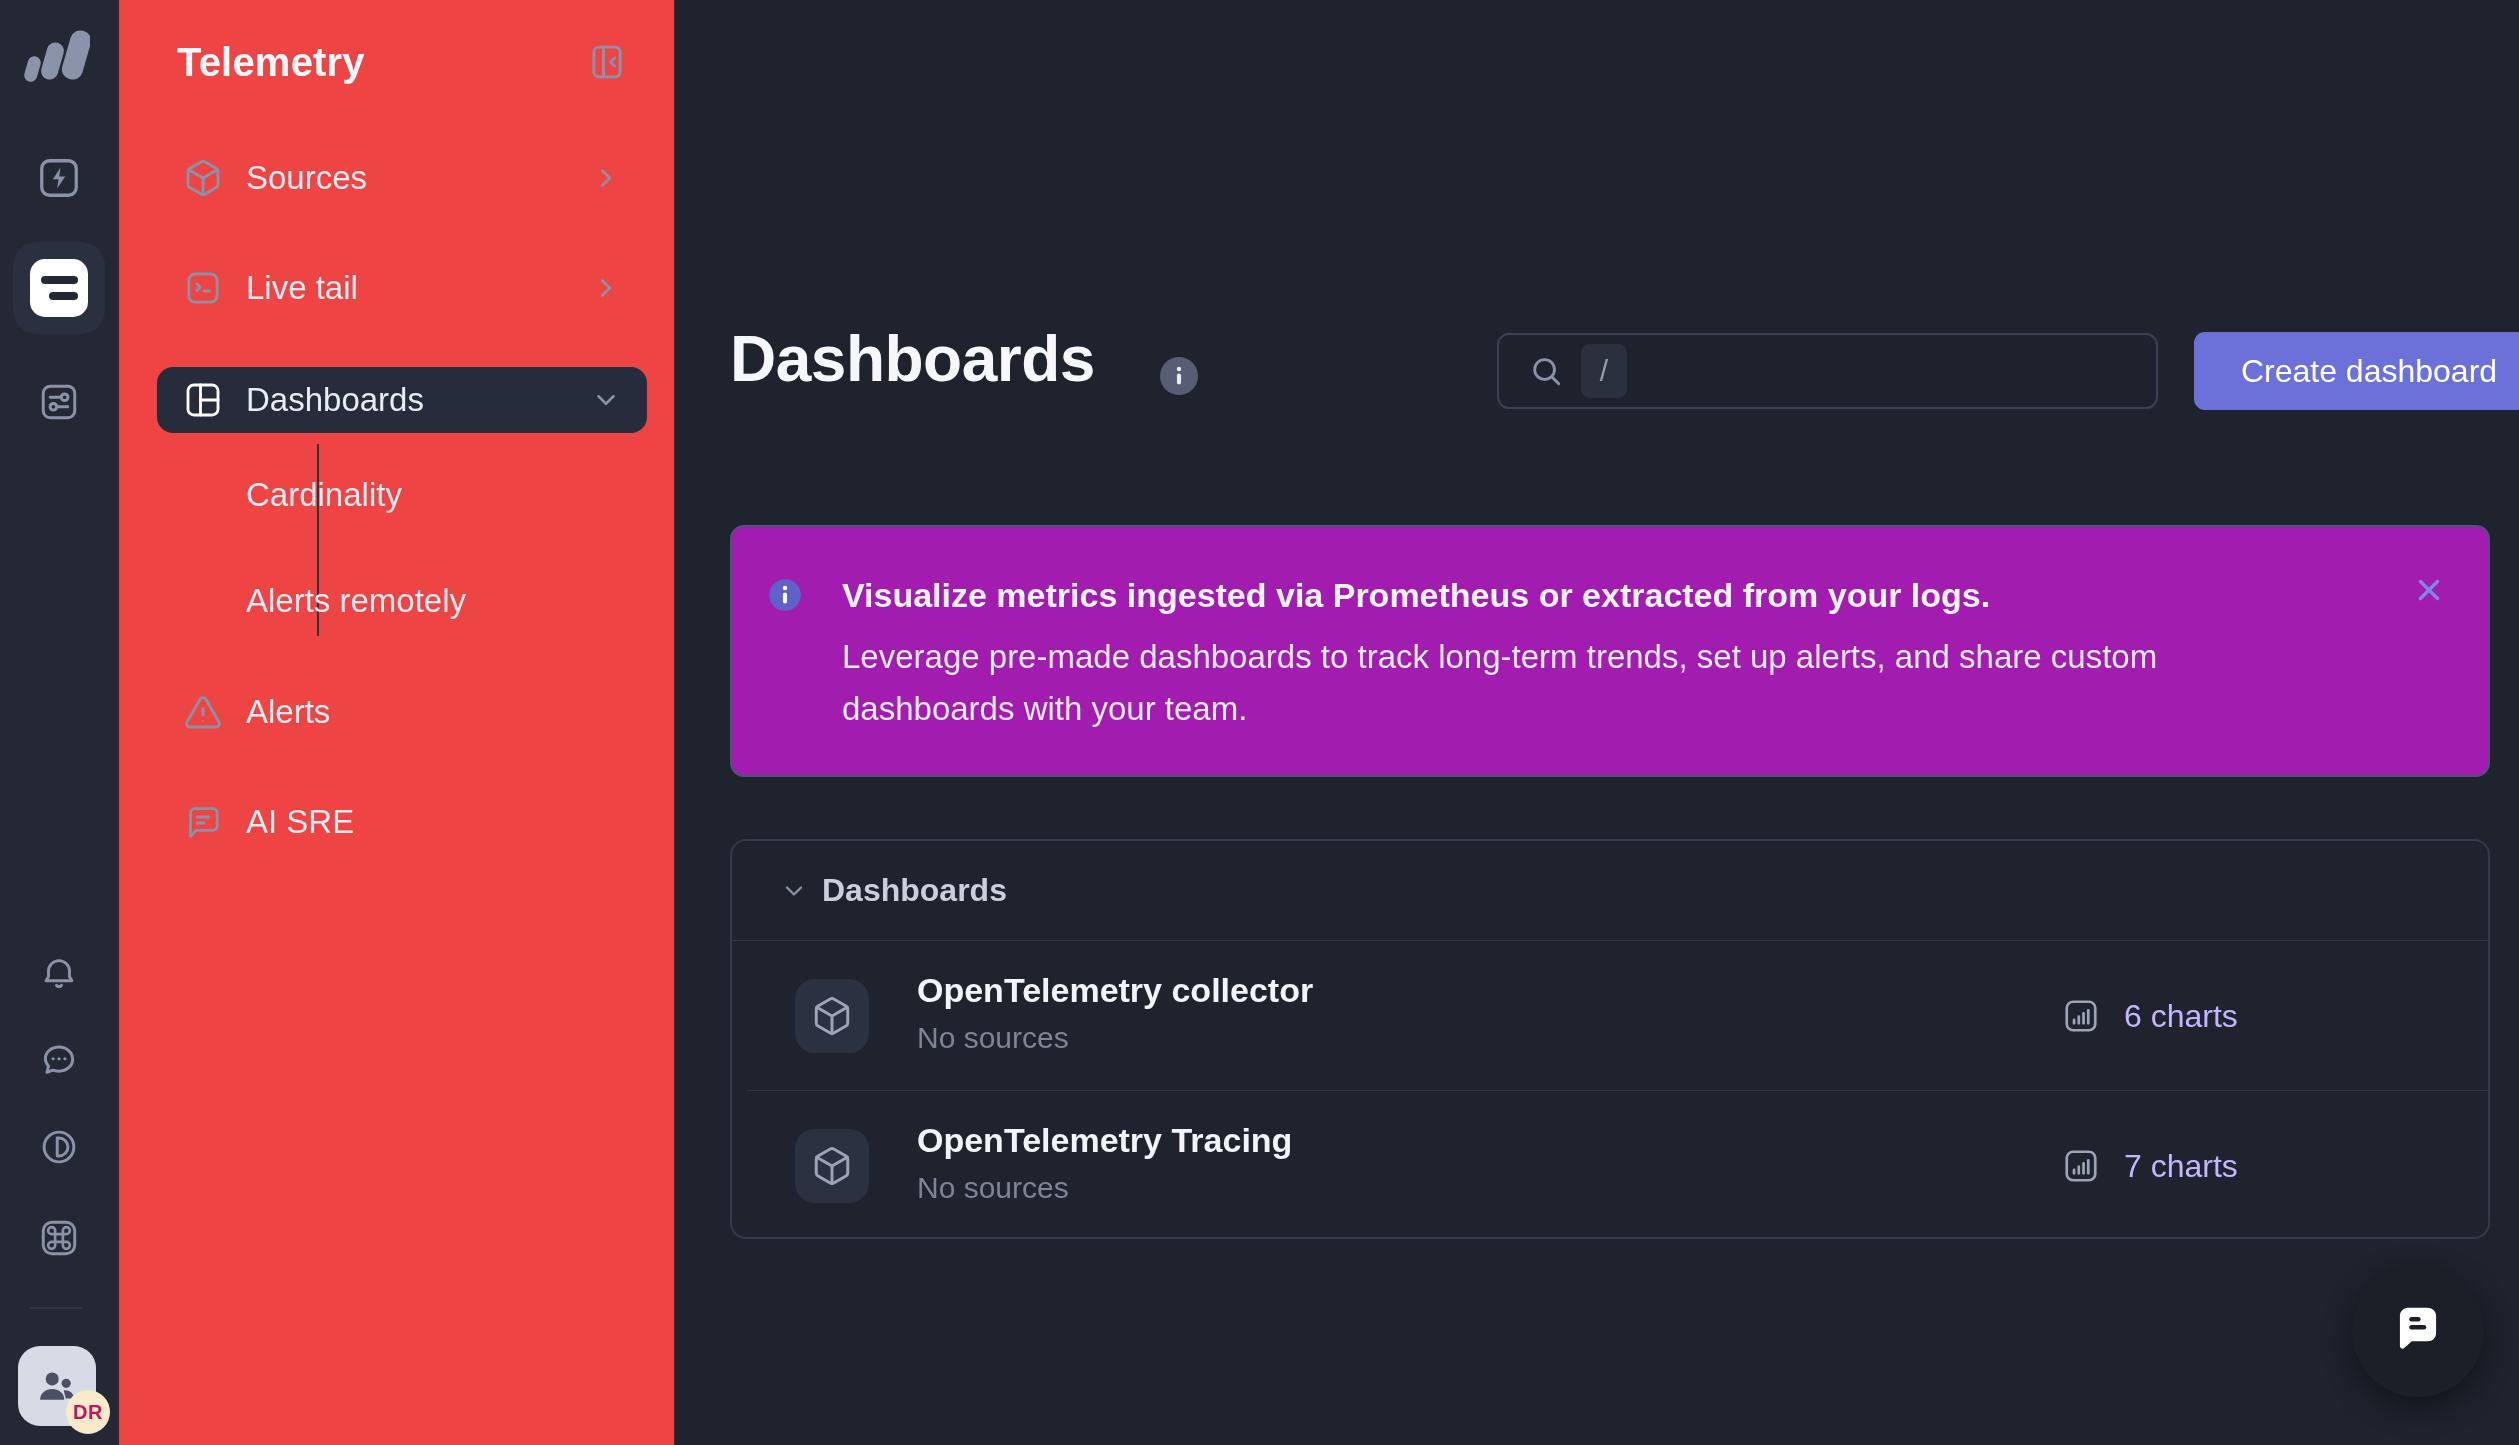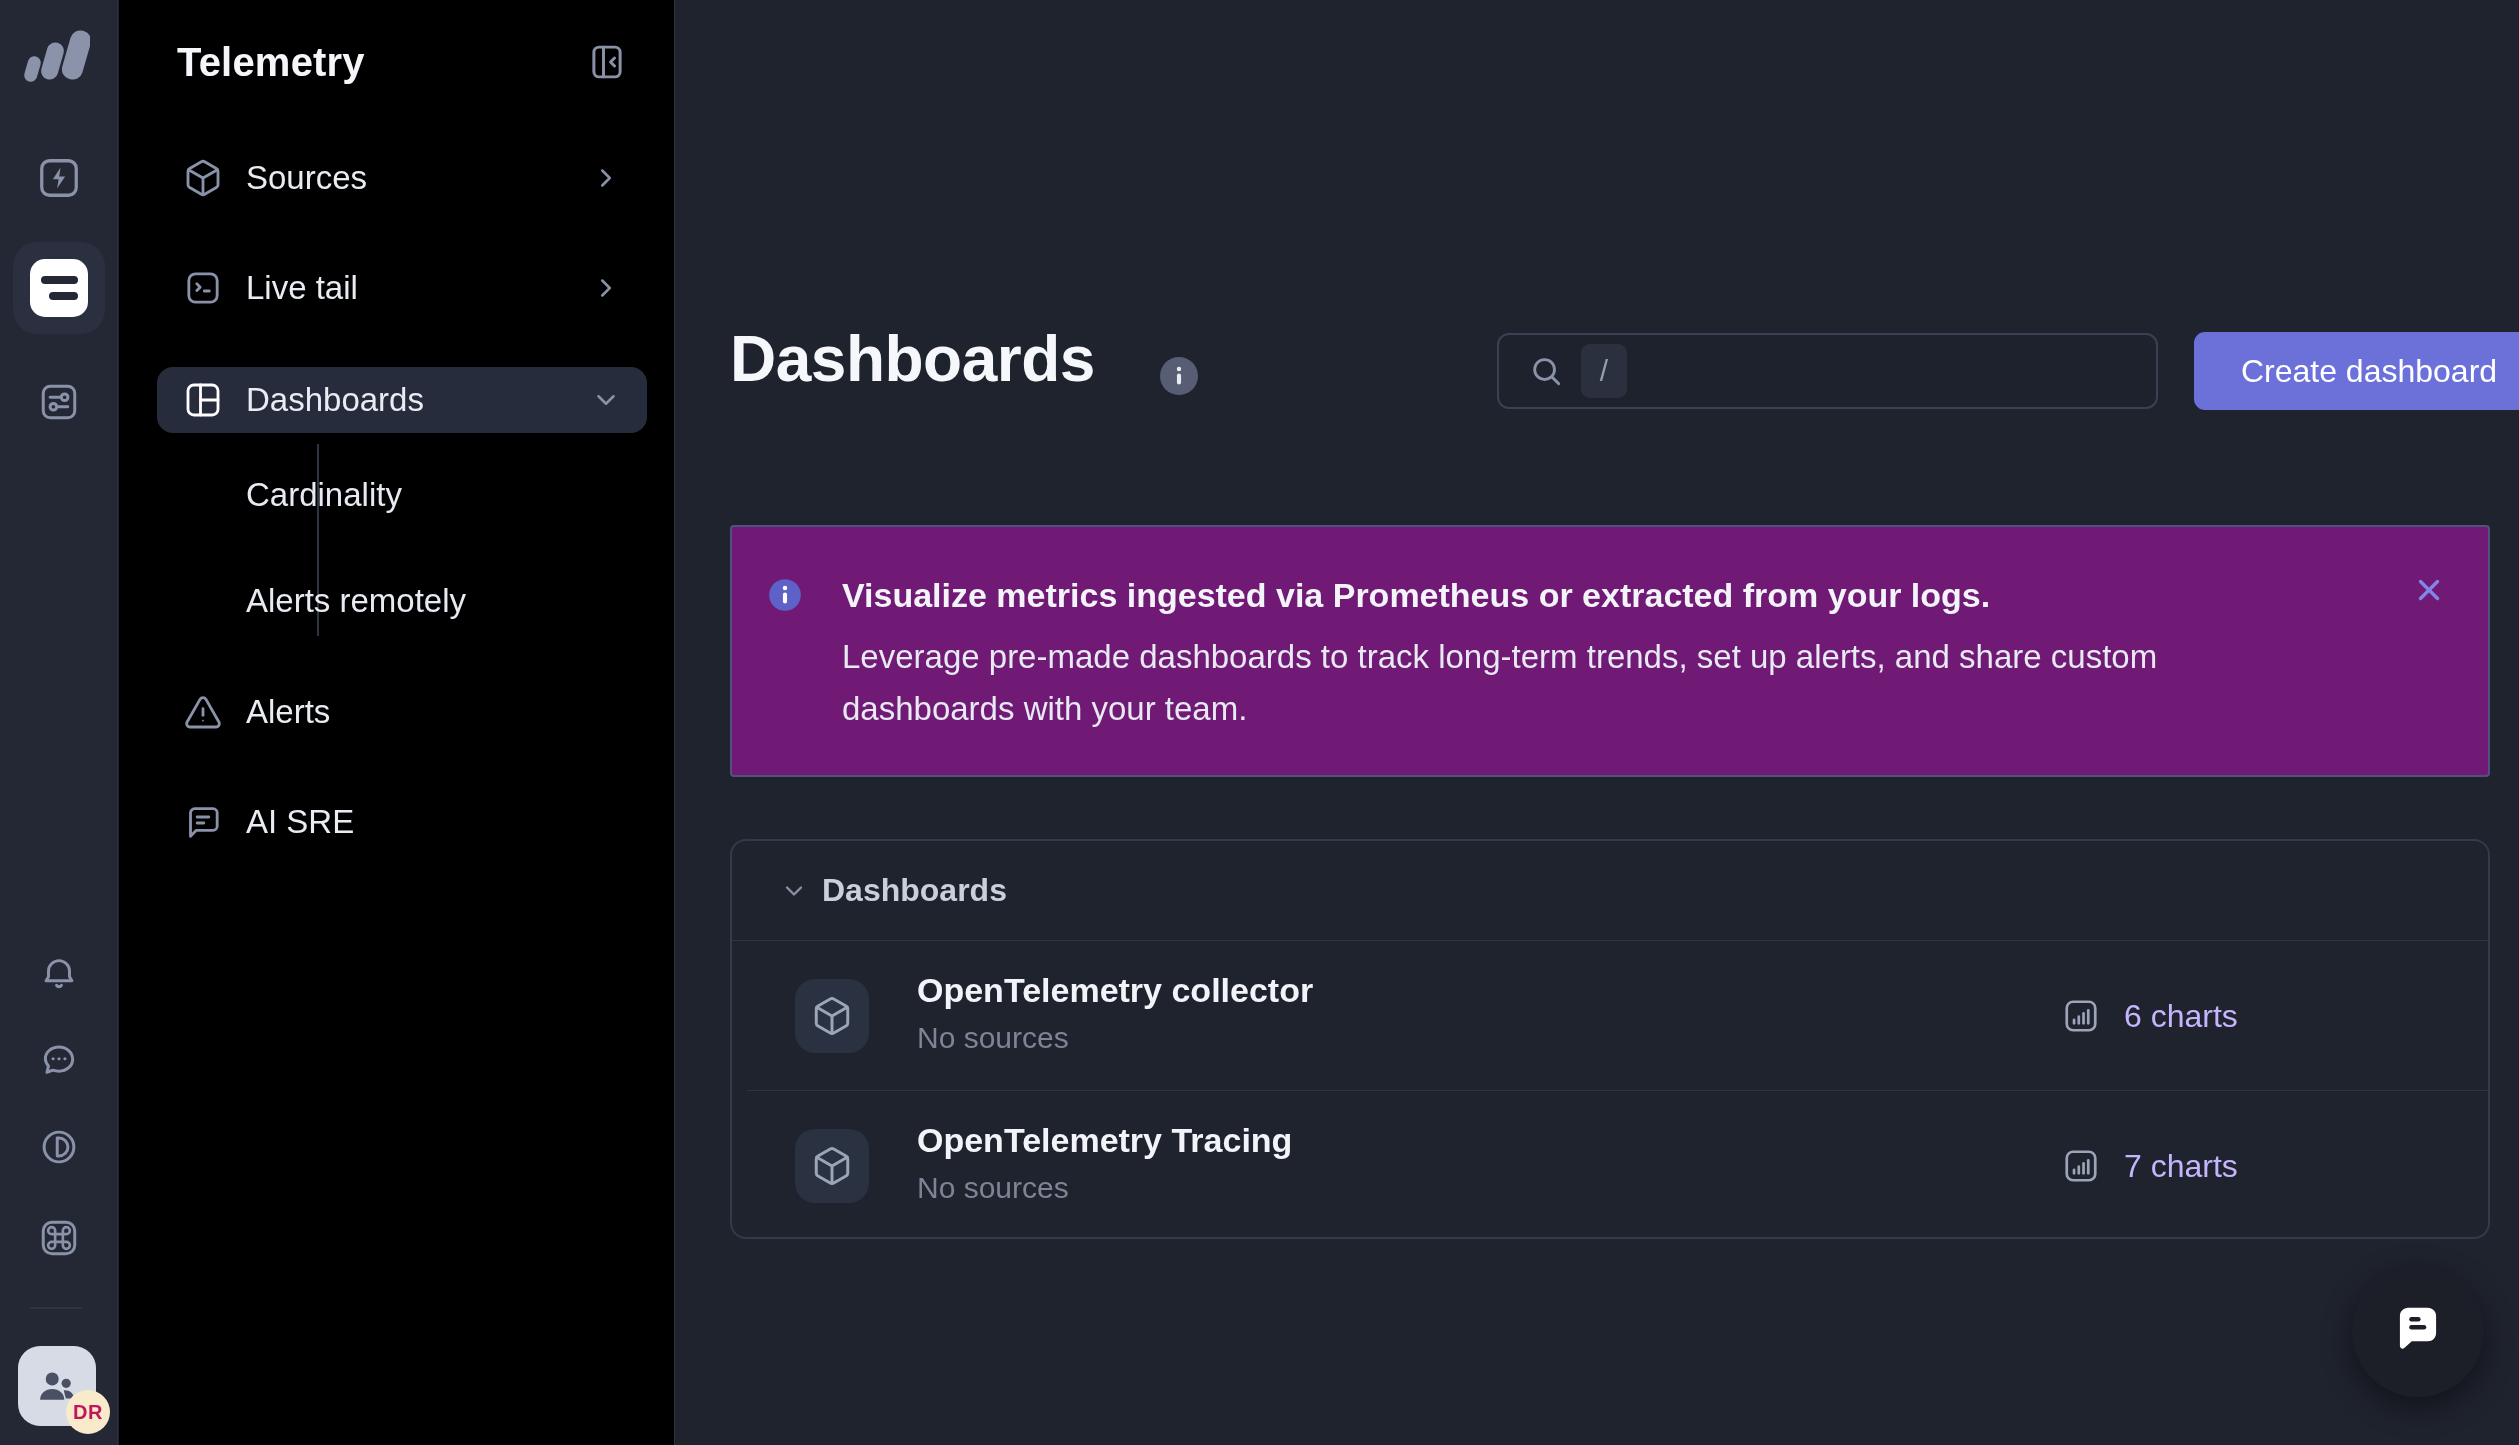--- a/index.html
+++ b/index.html
@@ -41,21 +41,21 @@
   .avatar-tile svg { width:46px; height:46px; }
   .avatar-badge {
     position:absolute; left:66px; top:1390px; width:44px; height:44px; border-radius:50%;
     background:#F8EACB; color:#be185d; font-size:20px; font-weight:700;
     display:flex; align-items:center; justify-content:center; letter-spacing:.5px;
   }
 
   
   .nav {
     position:absolute; left:119px; top:0; width:556px; height:1445px;
-    background:#000000; border-right:1px solid #2E3442;
+    background:#ef4444; border-right:1px solid #2E3442;
   }
   .nav-header { position:absolute; left:58px; top:36px; right:44px; height:52px; display:flex; align-items:center; }
   .nav-title { font-size:40px; font-weight:700; color:#F4F6FA; letter-spacing:.2px; }
   .collapse-btn { margin-left:auto; width:46px; height:46px; color:#8A92A9; cursor:pointer;
     display:flex; align-items:center; justify-content:center; }
   .collapse-btn svg { width:42px; height:42px; }
 
   .nav-item {
     position:absolute; left:38px; width:490px; height:66px;
     display:flex; align-items:center; padding:0 26px; gap:23px;
@@ -100,21 +100,21 @@
     color:#959DB1; font-size:30px; display:flex; align-items:center; justify-content:center;
   }
   .create-btn {
     position:absolute; left:1464px; top:10px; width:350px; height:78px;
     background:#6C71DA; border:none; border-radius:11px; color:#FFFFFF;
     font-size:32px; font-weight:500; font-family:inherit; cursor:pointer;
   }
 
   .banner {
     position:absolute; left:54px; top:525px; width:1760px; height:252px;
-    background:#701a75; border:2px solid #4E527C; border-radius:4px;
+    background:#a21caf; border:2px solid #4E527C; border-radius:14px;
   }
   .banner-info {
     position:absolute; left:34px; top:49px; width:38px; height:38px; color:#5D61C8;
   }
   .banner-info svg { width:38px; height:38px; }
   .banner-title { position:absolute; left:110px; top:48px; font-size:34px; font-weight:700; color:#F2F4F9; line-height:40px; }
   .banner-body { position:absolute; left:110px; top:104px; width:1480px; font-size:33px; color:#E7EAF2; line-height:52px; }
   .banner-close { position:absolute; right:42px; top:46px; width:34px; height:34px; color:#8286E6; cursor:pointer; }
   .banner-close svg { width:34px; height:34px; }
 

